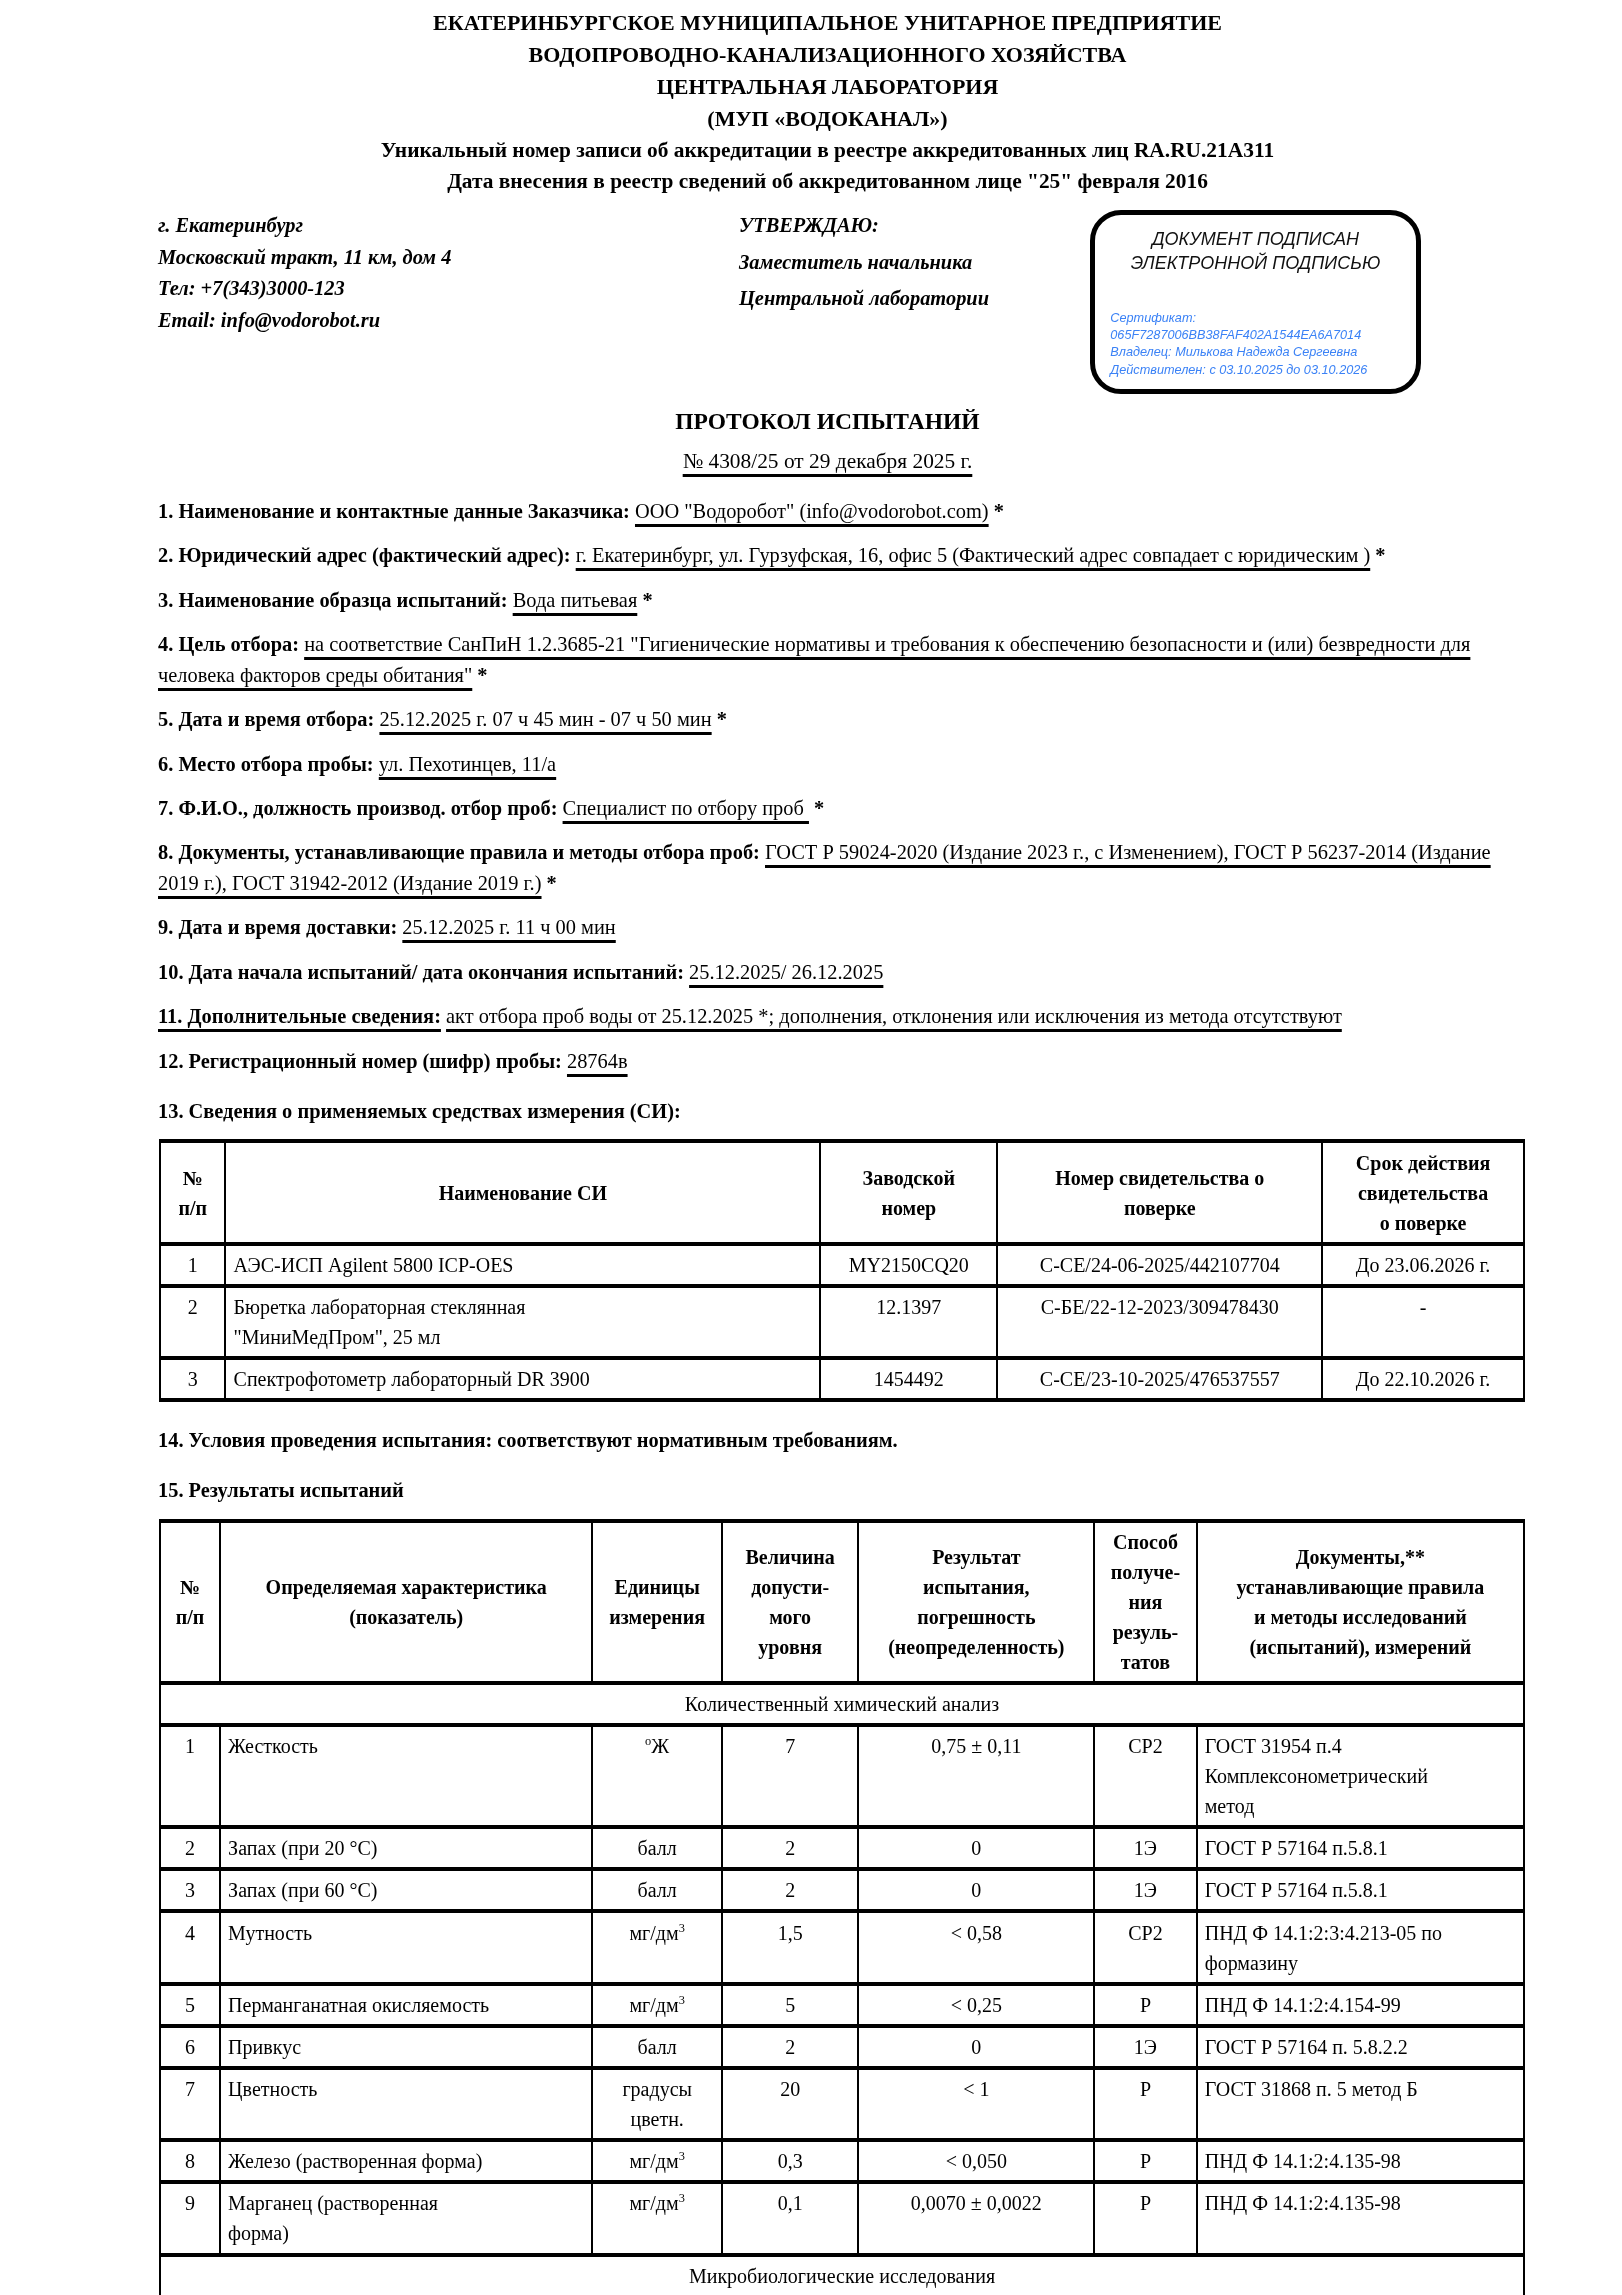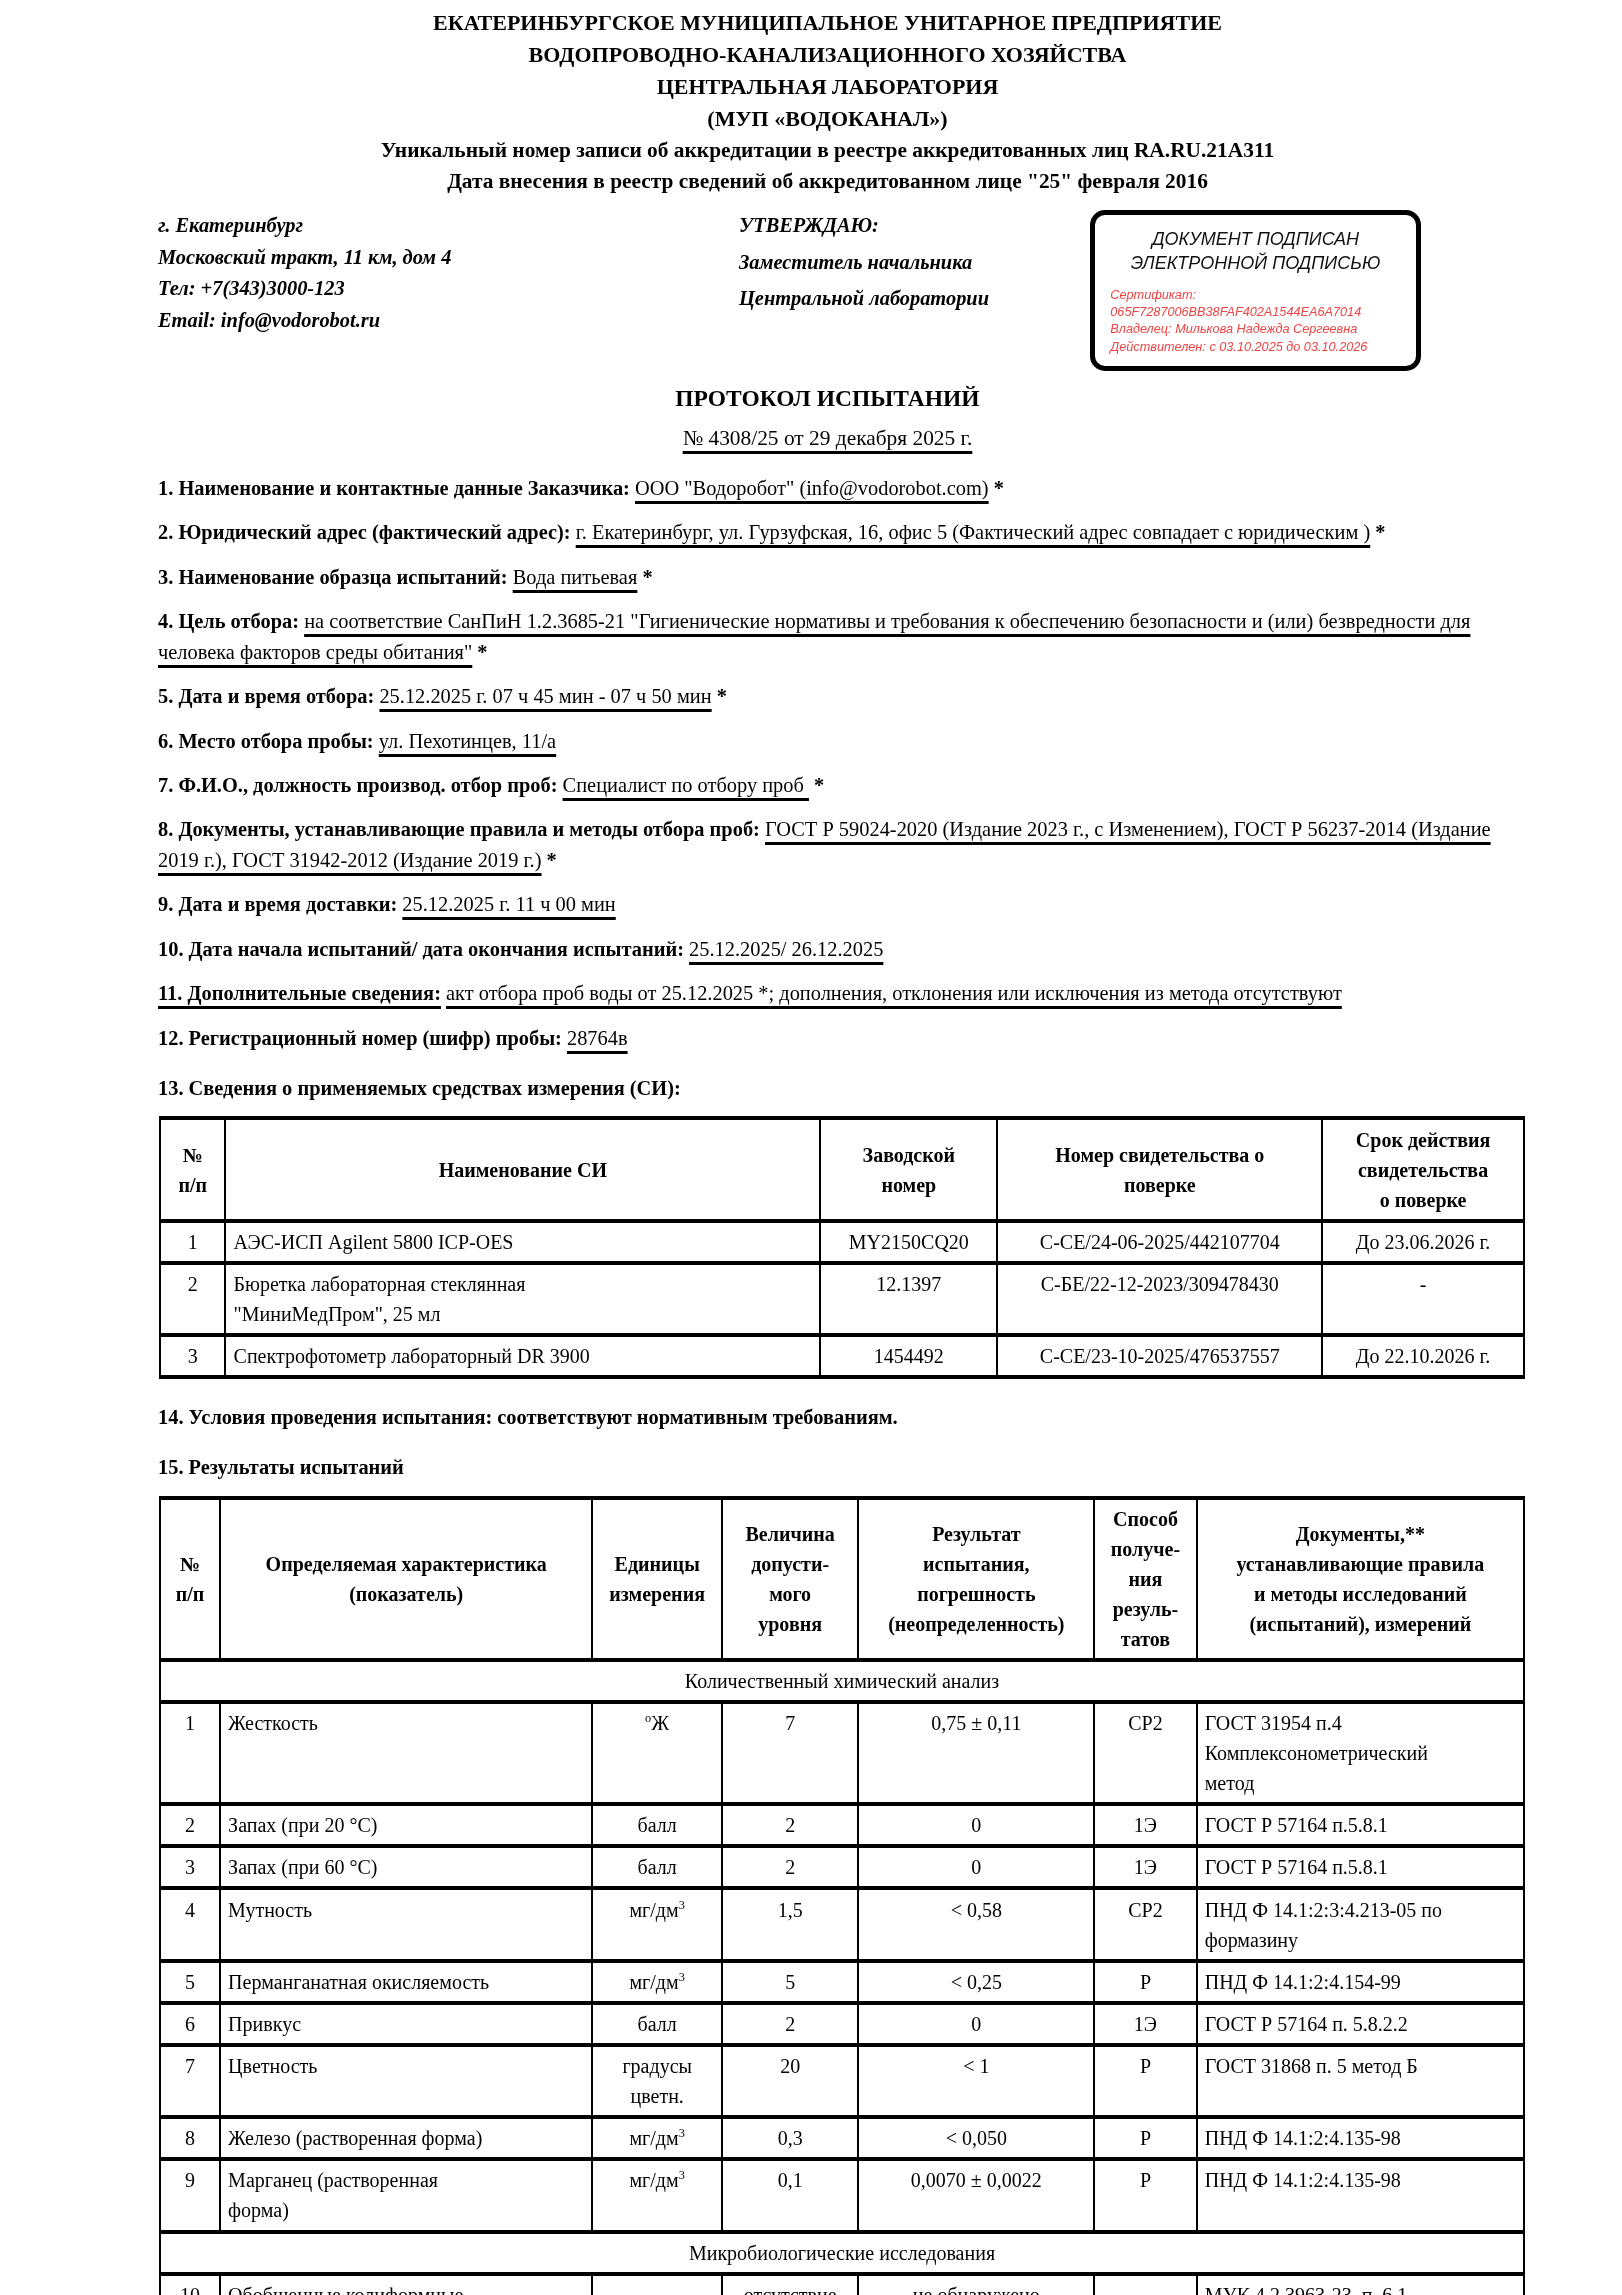--- a/index.html
+++ b/index.html
@@ -20,27 +20,27 @@
   .org-header { text-align: center; font-weight: bold; font-size: 22px; line-height: 1.45; }
   .accreditation { text-align: center; font-weight: bold; font-size: 21.4px; line-height: 1.45; }
 
   .head-row { display: flex; align-items: flex-start; margin-top: 13.3px; font-style: italic; }
   .contacts { font-weight: bold; width: 408px; line-height: 1.55; }
   .approval { font-weight: bold; margin-left: 173px; line-height: 1.55; }
   .approval div { margin-bottom: 5.1px; }
   .stamp {
     margin-left: auto; margin-right: 76px;
     width: 331px; min-height: 130px;
-    border: 5.6px solid #000; border-radius: 15px;
+    border: 5.6px solid #000; border-radius: 31px;
     box-sizing: border-box;
     padding: 13.3px 15.3px 10.2px 15.3px;
     font-family: "Liberation Sans", "DejaVu Sans", sans-serif;
   }
   .stamp-title { text-align: center; font-size: 18px; line-height: 1.3; color: #111; }
-  .stamp-small { margin-top: 12px; font-size: 12.7px; line-height: 1.35; color: #ef4444; }
+  .stamp-small { margin-top: 35px; font-size: 12.7px; line-height: 1.35; color: #3b82f6; }
 
   .protocol-title { text-align: center; font-weight: bold; font-size: 23.5px; margin-top: 10.2px; }
   .protocol-number { text-align: center; font-size: 21.4px; margin-top: 6.1px; }
   .u { text-decoration: underline; text-decoration-thickness: 2.5px; text-underline-offset: 5.6px; }
 
   .items { margin-top: 18.4px; }
   .item { margin: 0 0 13.8px 0; }
   .star { white-space: pre; }
 
   .sec-heading { font-weight: bold; margin: 19.4px 0 13.3px 0; }

